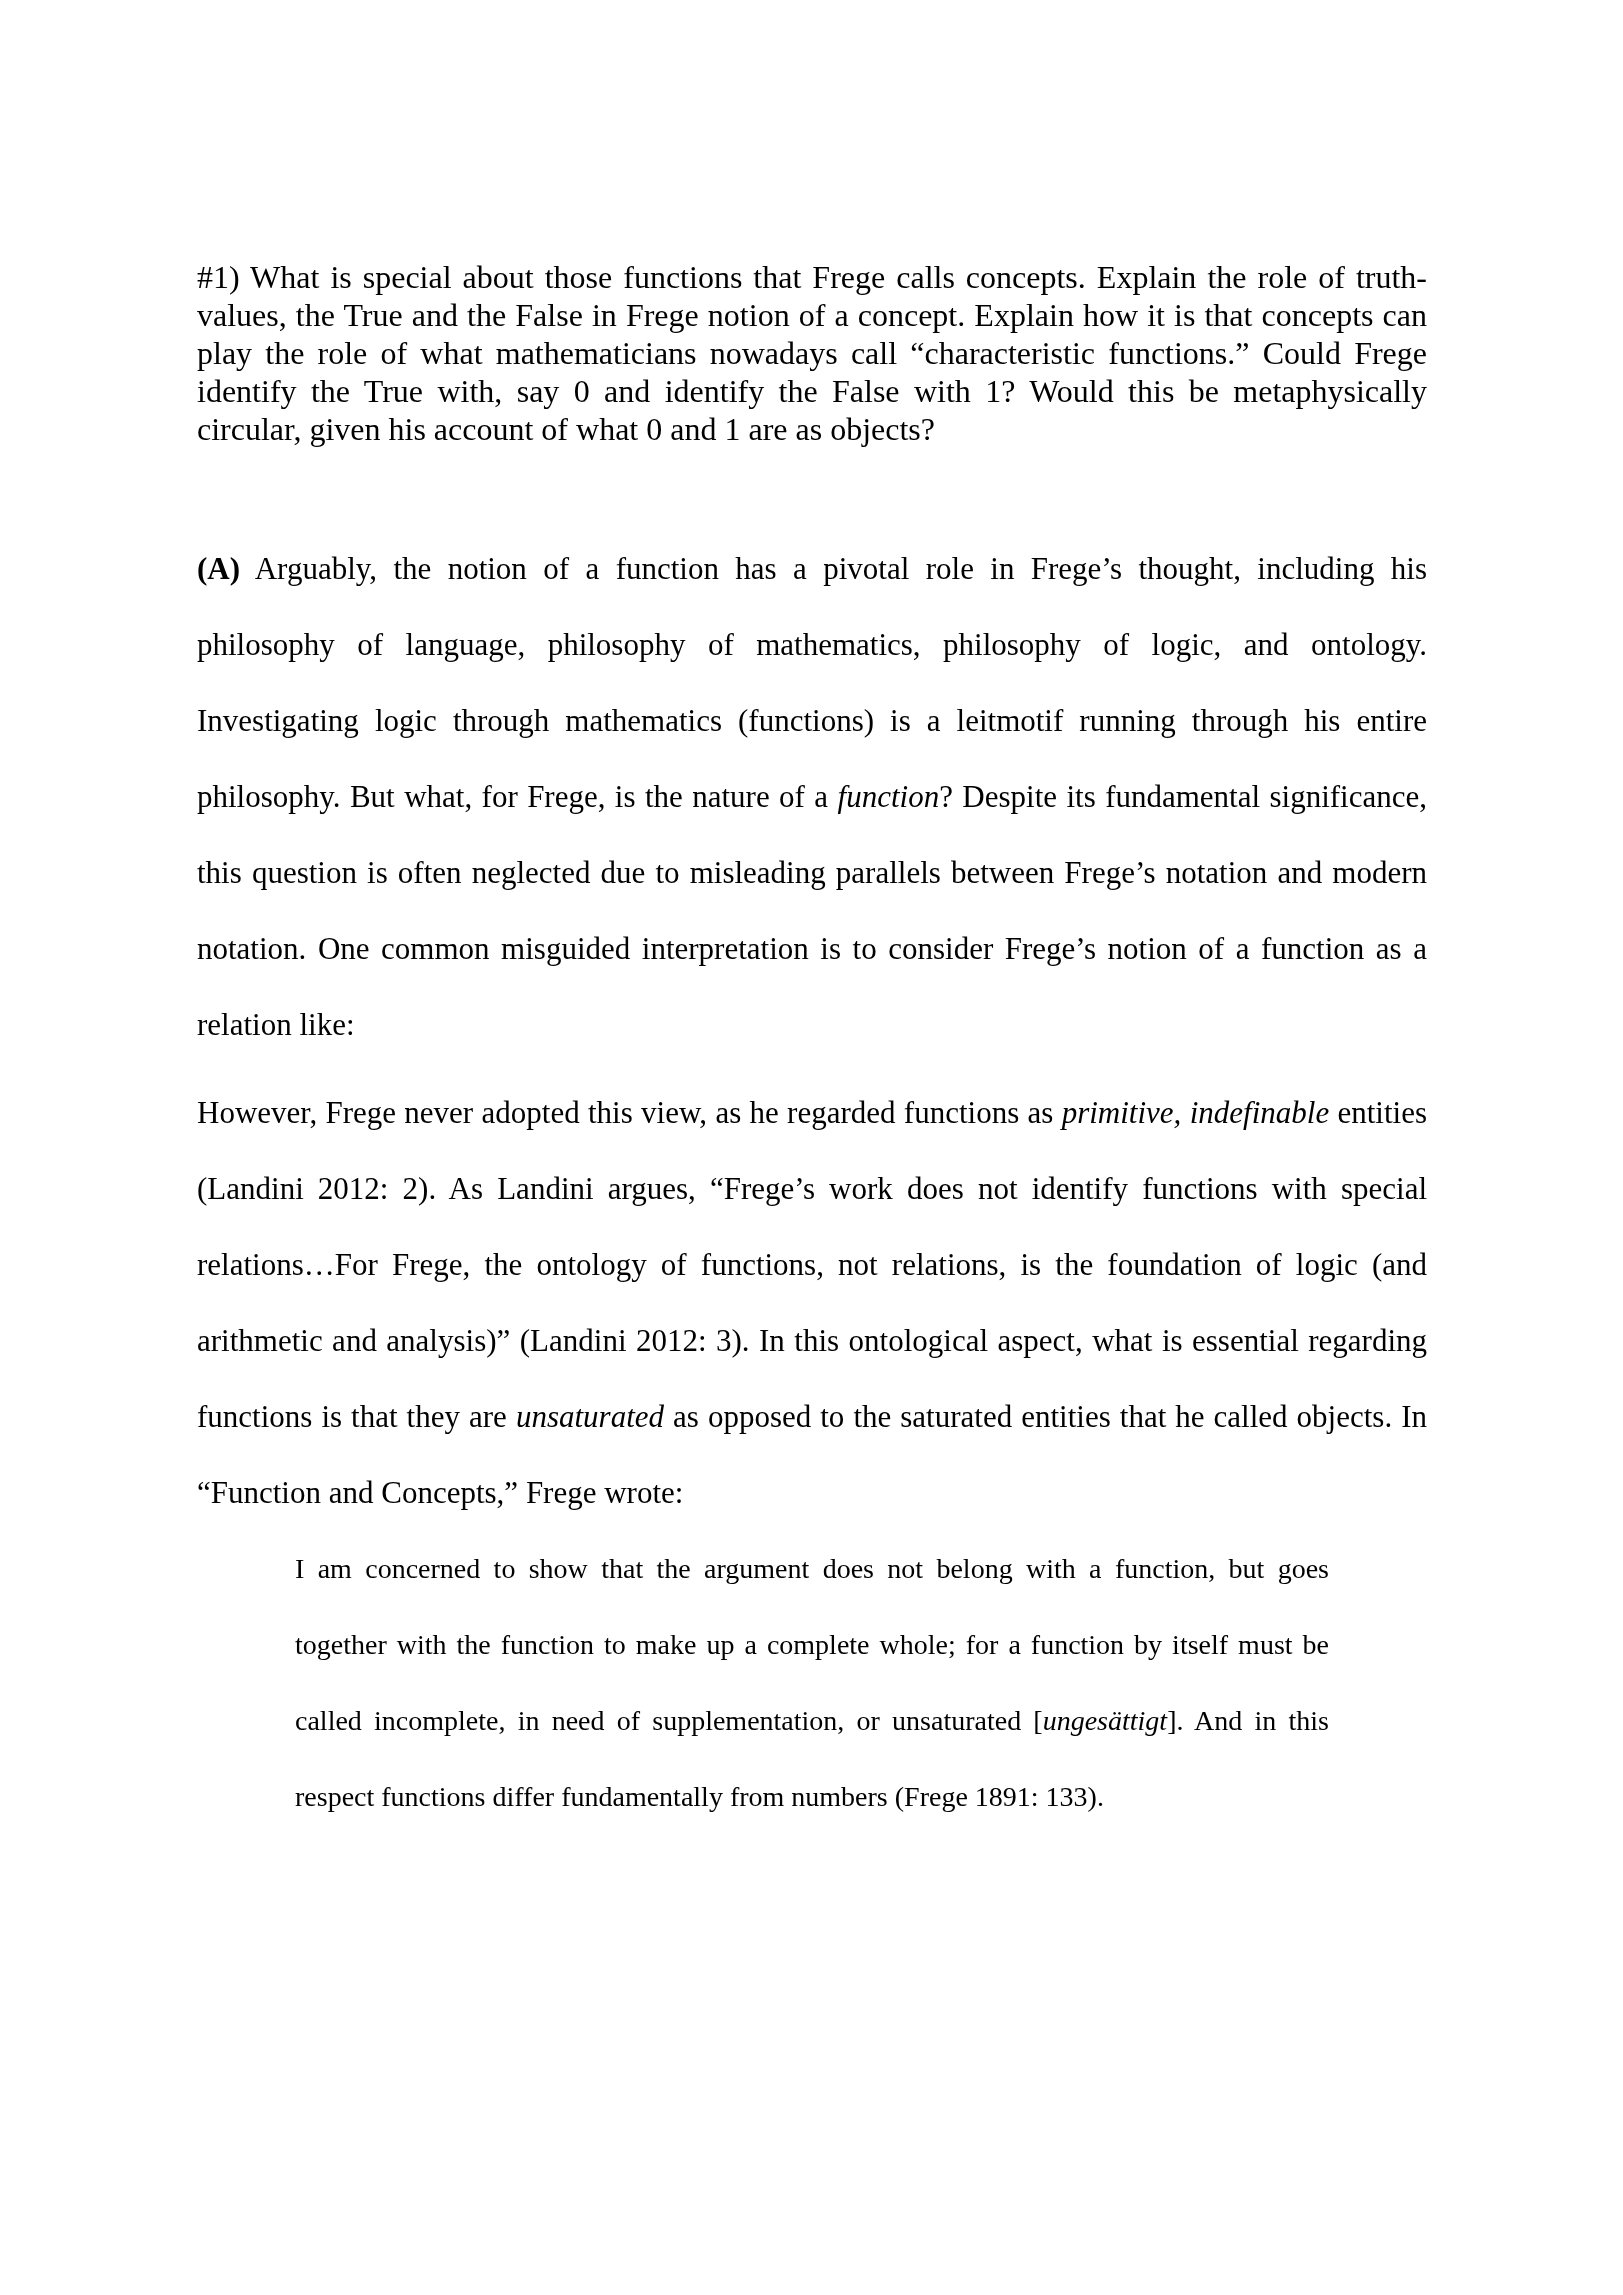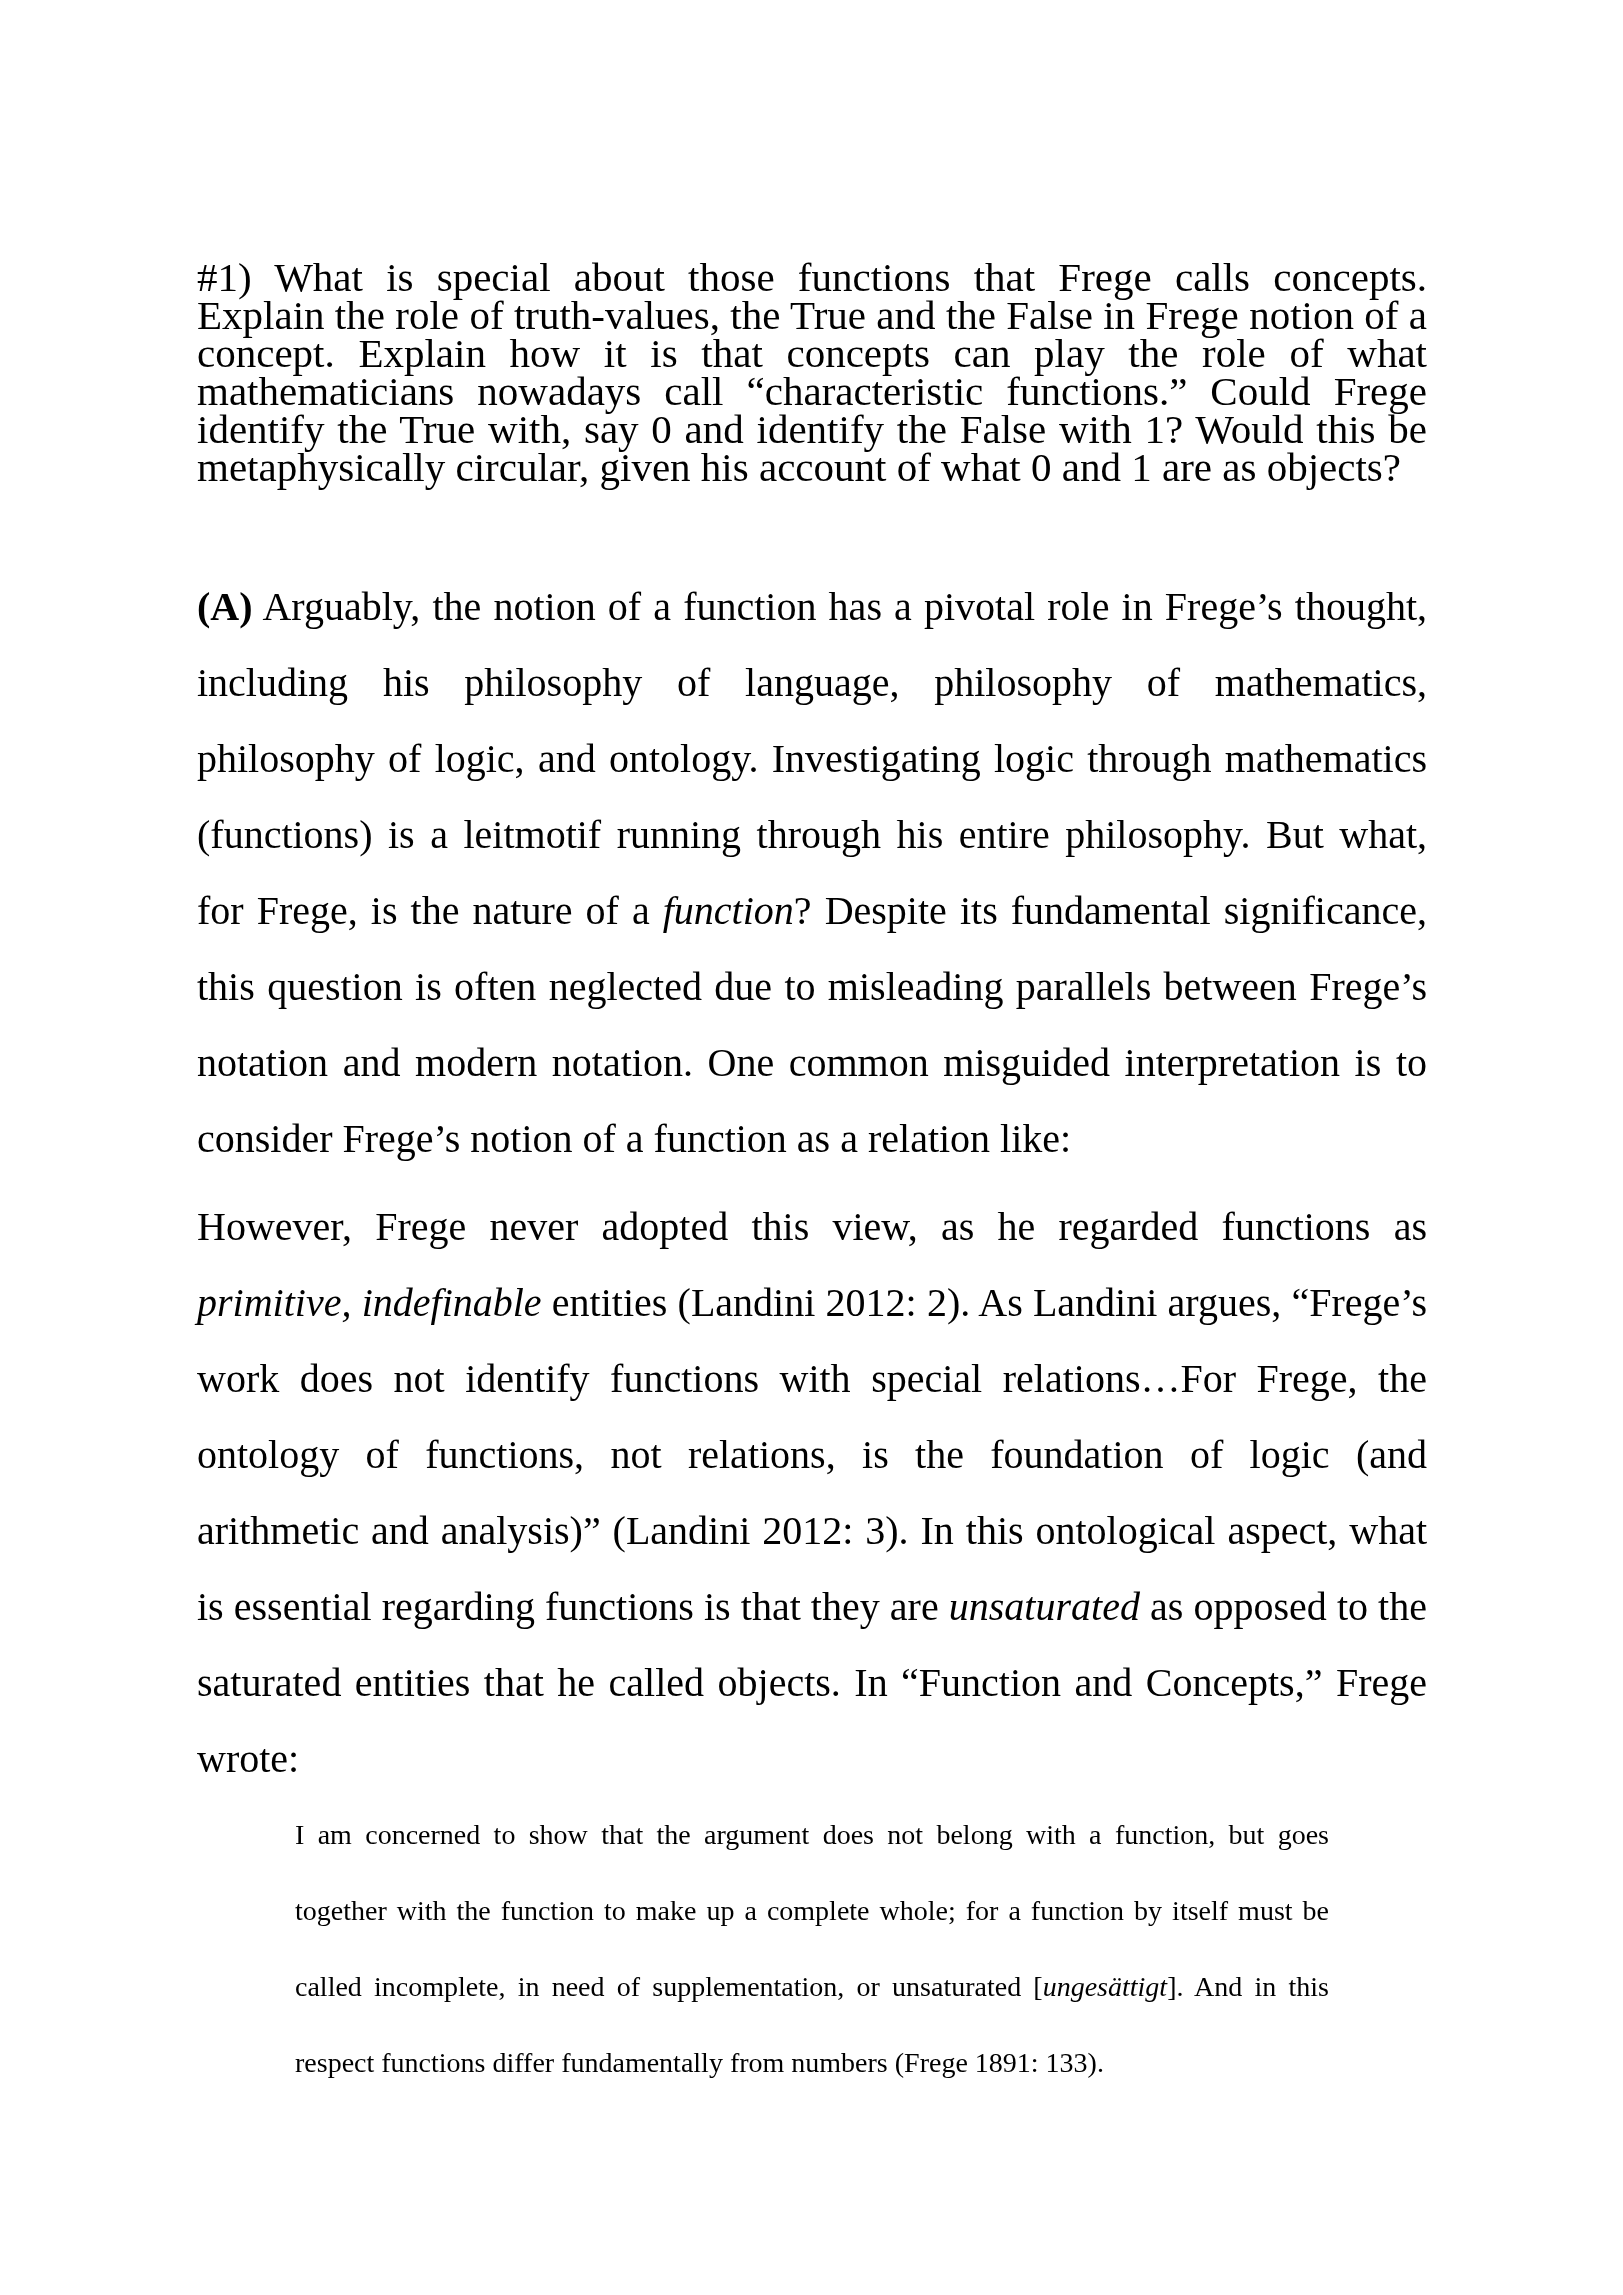--- a/index.html
+++ b/index.html
@@ -15,27 +15,27 @@
       font-family: "Liberation Serif", "DejaVu Serif", serif;
       color: #000000;
     }
     .page {
       position: absolute;
       left: 197px;
       top: 258px;
       width: 1230px;
     }
     .question {
-      font-size: 41px;
+      font-size: 32px;
       line-height: 38px;
       text-align: justify;
       margin: 0;
     }
     .answer {
-      font-size: 40px;
+      font-size: 31px;
       line-height: 76px;
       text-align: justify;
       margin: 0;
     }
     .answer-a {
       margin-top: 83px;
     }
     .formula {
       font-size: 32px;
       line-height: 75px;

